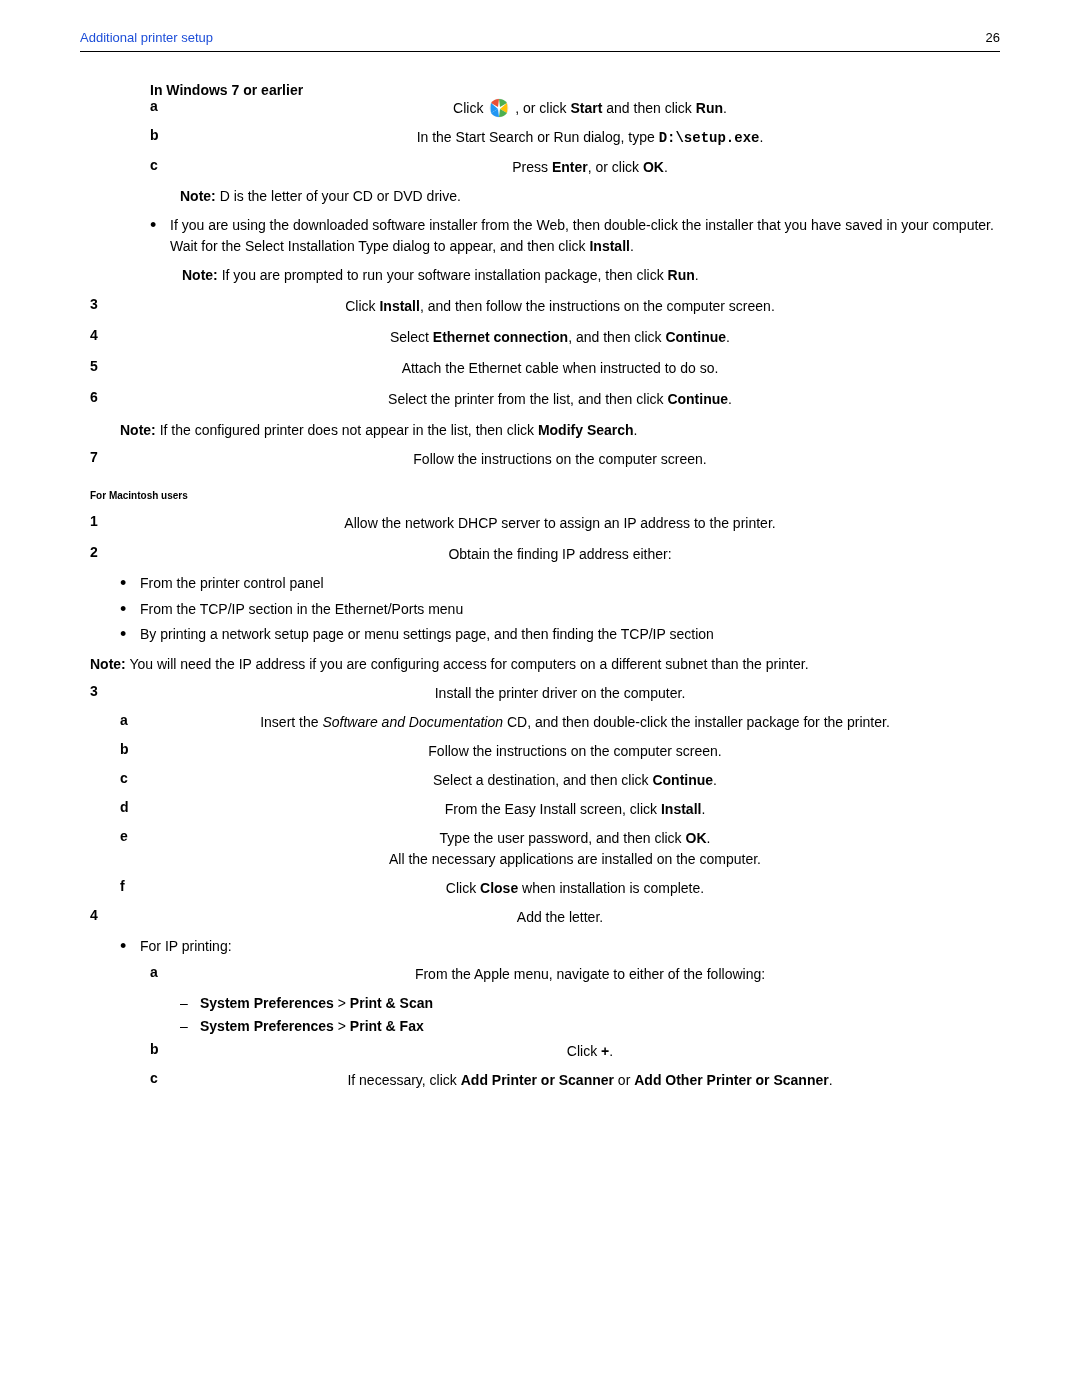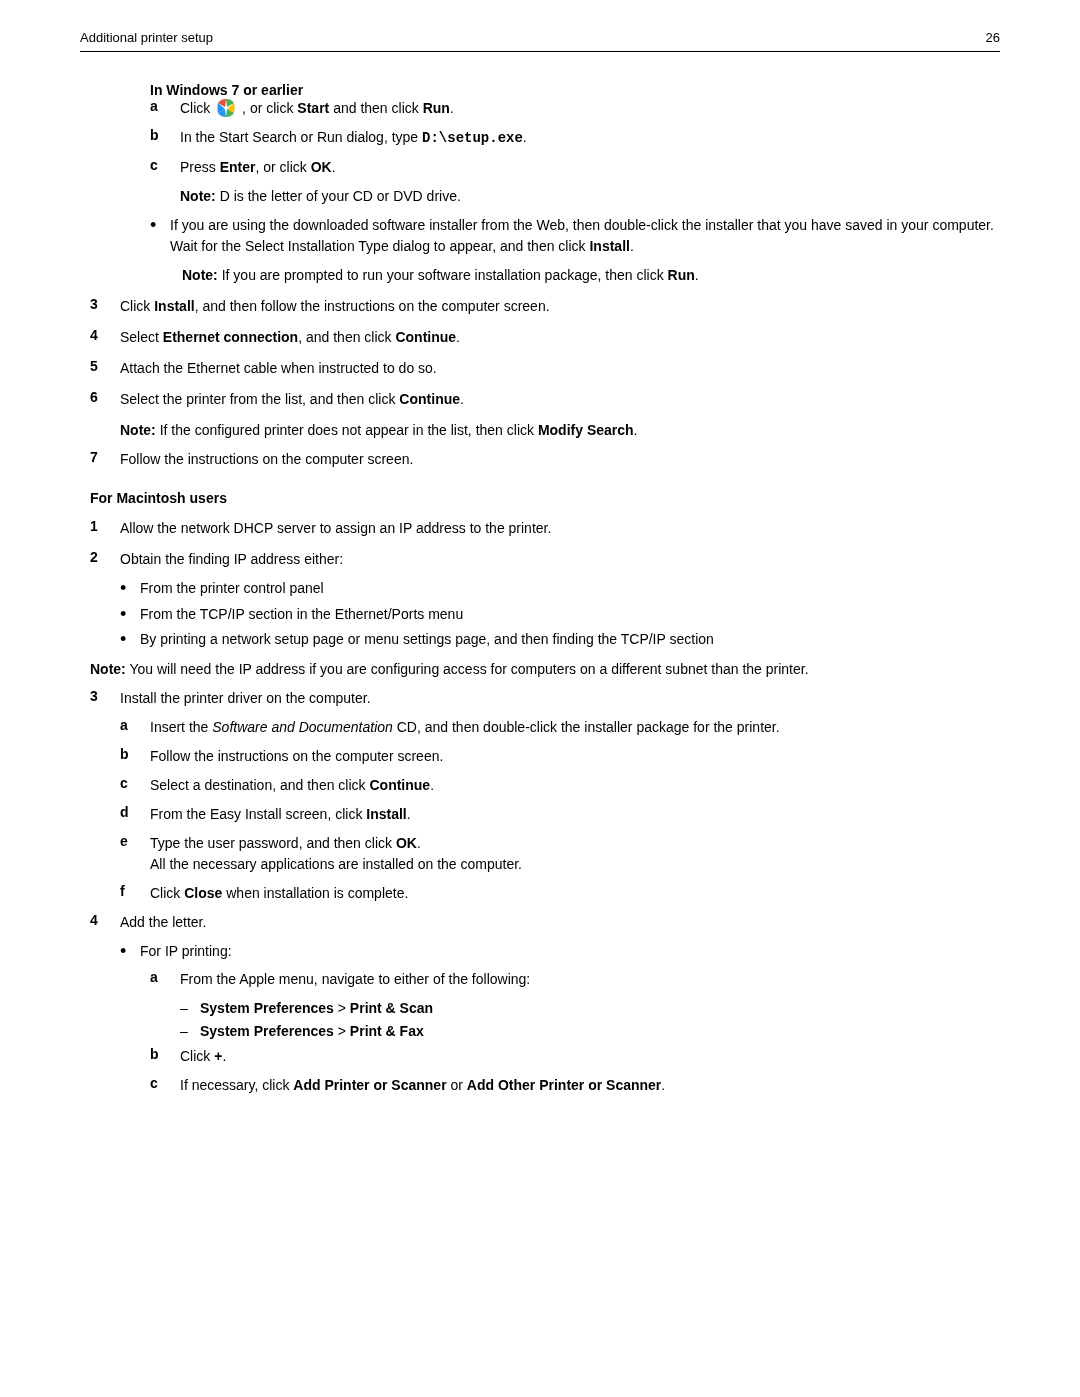--- a/index.html
+++ b/index.html
@@ -28,40 +28,40 @@
       display: flex;
       justify-content: space-between;
       align-items: center;
       border-bottom: 1px solid #000;
       padding-bottom: 6px;
       margin-bottom: 30px;
     }
 
     .page-header-title {
       font-size: 13px;
-      color: #000000;
+      color: #1d4ed8;
     }
 
     .page-header-number {
       font-size: 13px;
       color: #000000;
     }
 
     .content {
       padding-left: 10px;
     }
 
     .section-heading {
       font-size: 14px;
       font-weight: bold;
       margin-top: 20px;
     }
 
     .subsection-heading {
-      font-size: 14px;
+      font-size: 10px;
       font-weight: bold;
       margin-bottom: 12px;
       margin-top: 2px;
     }
 
     .step-item {
       display: flex;
       margin-bottom: 8px;
       align-items: flex-start;
     }
@@ -74,20 +74,21 @@
 
     .step-alpha {
       min-width: 30px;
       flex-shrink: 0;
       font-weight: bold;
     }
 
     .step-text {
       flex: 1;
       line-height: 1.5;
+      text-align: center;
     }
 
     .bold {
       font-weight: bold;
     }
 
     .italic {
       font-style: italic;
     }
 

